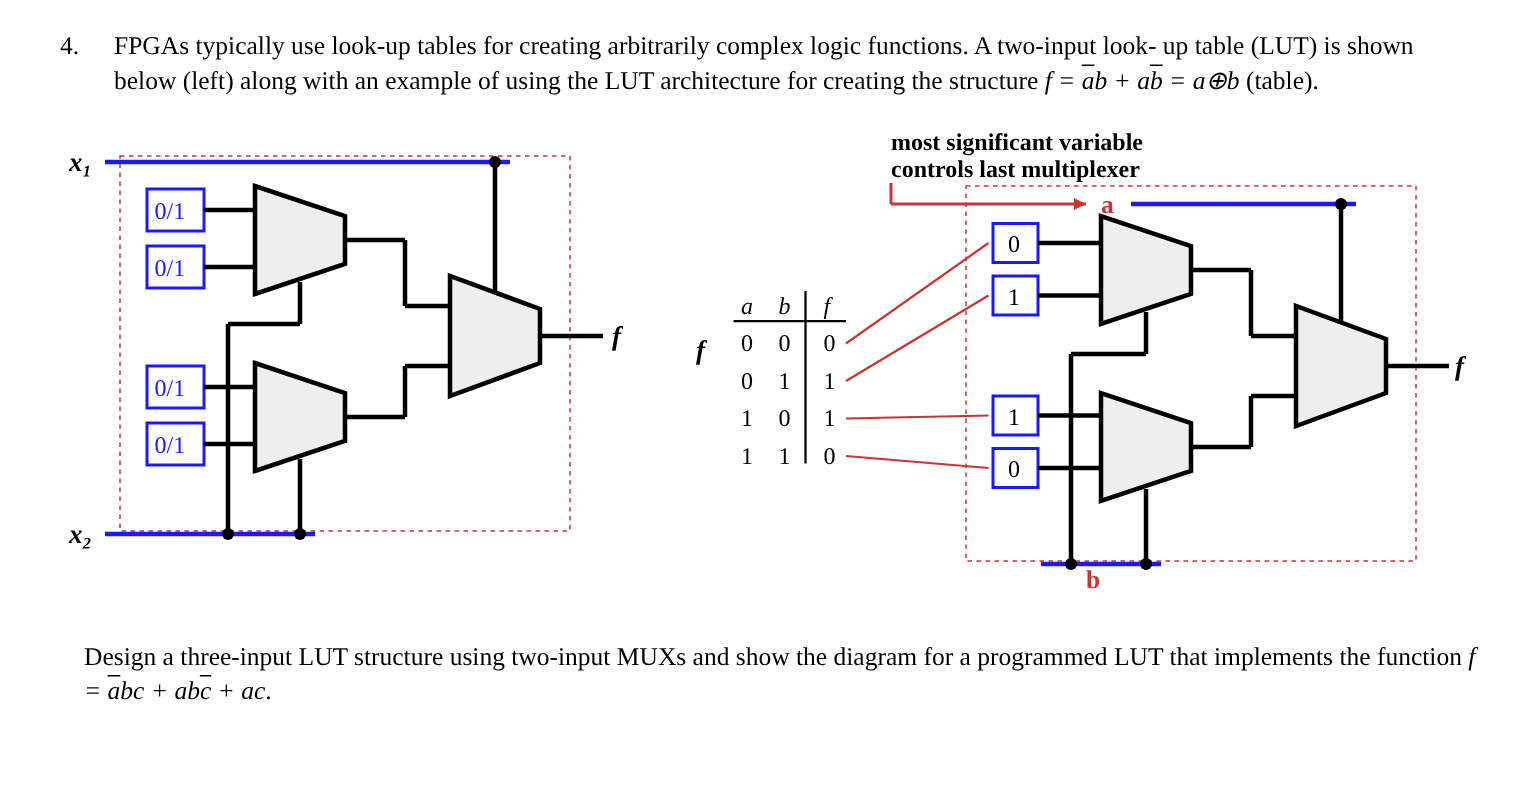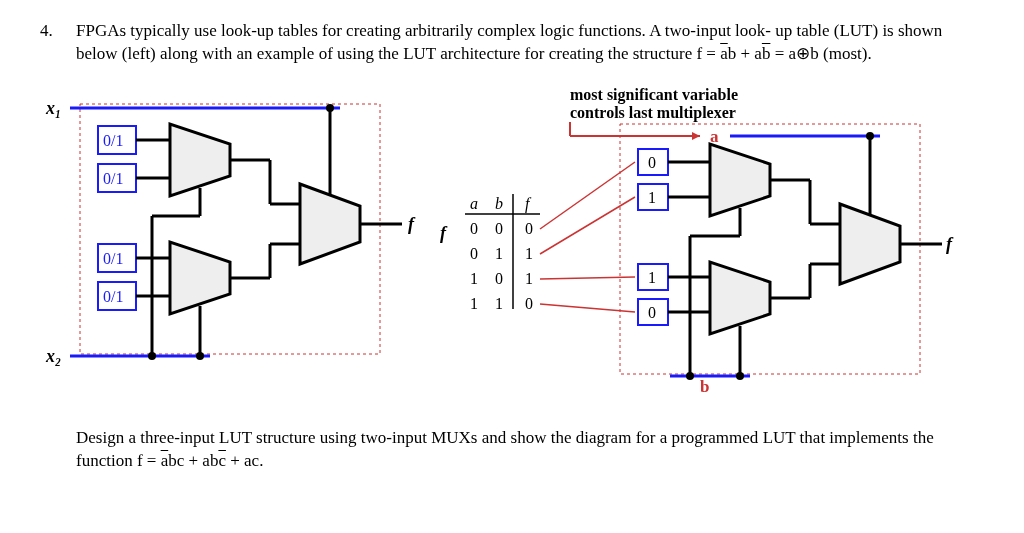--- a/index.html
+++ b/index.html
@@ -16,57 +16,58 @@
     gap: 12px;
     margin-bottom: 10px;
   }
   .problem-num {
     min-width: 24px;
   }
   .problem-text p {
     margin: 0 0 8px 0;
   }
   .formula {
+    font-style: italic;
     font-family: 'Times New Roman', serif;
   }
   .overline {
     text-decoration: overline;
     text-decoration-thickness: 1px;
   }
   .diagrams {
     display: flex;
-    justify-content: flex-start;
+    justify-content: space-between;
     align-items: flex-start;
     margin: 10px 0 26px 0;
   }
   .diagram {
     position: relative;
   }
   svg text {
     font-family: Georgia, serif;
   }
   .design-text {
-    margin-left: 36px;
+    margin-left: 16px;
   }
   .oplus {
     font-family: serif;
   }
 </style>
 </head>
 <body>
 
 <div class="problem">
   <div class="problem-num">4.</div>
   <div class="problem-text">
     <p>
       <span>FPGAs typically use look-up tables for creating arbitrarily complex logic functions. A two-input look-</span>
       <span>up table (LUT) is shown below (left) along with an example of using the LUT architecture for creating</span>
       <span>the structure </span>
       <span class="formula">f = <span class="overline">a</span>b + a<span class="overline">b</span> = a<span class="oplus">⊕</span>b</span>
-      <span> (most).</span>
+      <span> (table).</span>
     </p>
   </div>
 </div>
 
 <div class="diagrams">
 
   <div class="diagram">
     <svg width="380" height="290" viewBox="0 0 380 290">
 
       <rect x="40" y="20" width="300" height="250" fill="none" stroke="#c33" stroke-width="1" stroke-dasharray="3,3"></rect>

